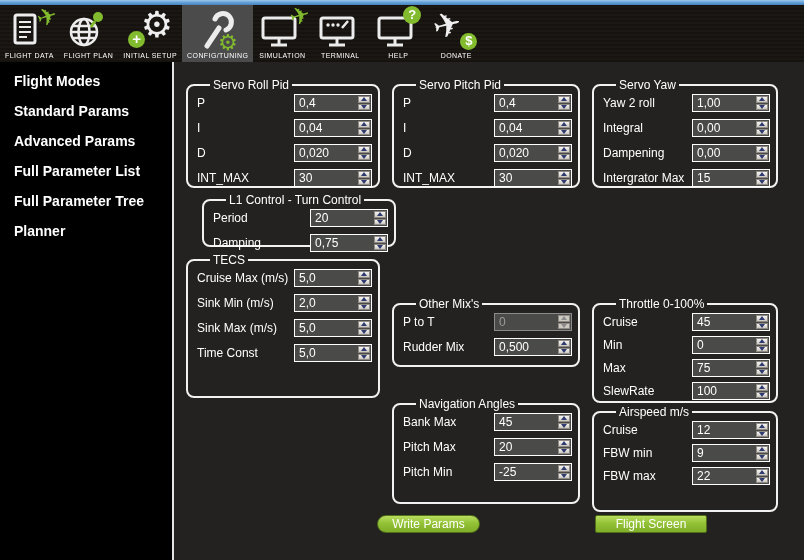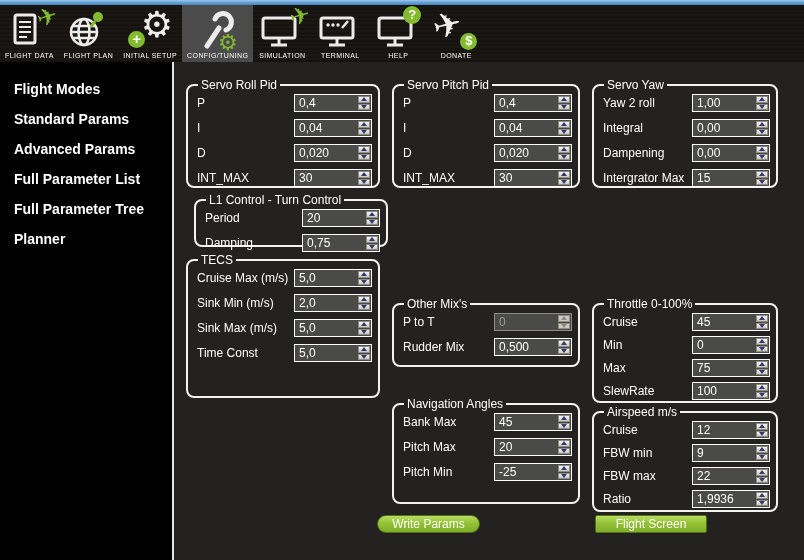--- a/index.html
+++ b/index.html
@@ -22,36 +22,36 @@
   .tool-label { font-size:7px; color:#ffffff; letter-spacing:.4px; white-space:nowrap; }
   .ticon { position:relative; width:48px; height:42px; margin:0 auto; }
   .ticon svg { position:absolute; left:0; top:0; }
   .glyph { position:absolute; line-height:1; }
   .g-green { color:#82bb2e; }
   .g-white { color:#efefef; }
   .badge { position:absolute; background:#82bb2e; border-radius:50%;
     color:#fff; font-weight:bold; text-align:center; }
   
   .sidebar { position:absolute; top:62px; left:0; width:140px; height:498px;
-    background:#000; padding-top:12px; }
+    background:#000; padding-top:4px; }
   .side-item { height:30px; line-height:30px; padding-left:14px; color:#fff;
     font-size:14px; font-weight:bold; position:relative; cursor:pointer;
     white-space:nowrap; }
   .side-item.active {
     background:linear-gradient(180deg,#7fae24 0%,#6d9a1d 55%,#628c18 100%); }
   .side-item.active::after { content:""; position:absolute; right:0; top:50%;
     margin-top:-10px; width:0; height:0;
     border-top:10px solid transparent; border-bottom:10px solid transparent;
     border-right:9px solid #000; }
   
   .content { position:absolute; top:62px; left:172px; width:632px; height:498px;
     background:#232221; border-left:2px solid #e3e3e3; }
   fieldset.grp { position:absolute; margin:0; padding:2px 6px 0 9px;
     border:2px solid #f2f2f2; border-radius:8px; background:transparent; }
-  fieldset.grp legend { color:#fff; font-size:12px; padding:0 3px; margin-left:1px;
+  fieldset.grp legend { color:#fff; font-size:12px; padding:0 3px; margin-left:13px;
     white-space:nowrap; }
   .row { display:flex; align-items:center; justify-content:space-between;
     height:18px; margin-bottom:7px; }
   .tight .row { margin-bottom:5px; }
   .row .lbl { color:#fff; font-size:12px; white-space:nowrap; }
   .updown { display:flex; width:78px; height:18px; border:1px solid #fff;
     background:#4a4a49; flex:none; }
   .updown input { flex:1; min-width:0; border:none; outline:none;
     background:#4a4a49; color:#fff; font-size:12px; padding:0 1px 0 4px;
     font-family:"Liberation Sans", sans-serif; }
@@ -66,21 +66,21 @@
     border-right:3px solid transparent; border-top:4px solid #2f3a70; }
   .row.disabled .updown { border-color:#8b8b8d; }
   .row.disabled input { color:#9c9c9e; }
   .row.disabled .spin-btn { background:#ccc9c2; }
   .row.disabled .tri-up { border-bottom-color:#8b8b8b; }
   .row.disabled .tri-down { border-top-color:#8b8b8b; }
   
   .pos-servo-roll  { left:12px;  top:16px;  width:194px; height:110px; }
   .pos-servo-pitch { left:218px; top:16px;  width:188px; height:110px; }
   .pos-servo-yaw   { left:418px; top:16px;  width:186px; height:110px; }
-  .pos-l1          { left:20px;  top:131px; width:194px; height:54px;  }
+  .pos-l1          { left:28px;  top:131px; width:194px; height:54px;  }
   .pos-tecs        { left:12px;  top:191px; width:194px; height:145px; }
   .pos-other       { left:218px; top:235px; width:188px; height:70px;  }
   .pos-throttle    { left:418px; top:235px; width:186px; height:106px; }
   .pos-nav         { left:218px; top:335px; width:188px; height:107px; }
   .pos-air         { left:418px; top:343px; width:186px; height:107px; }
   
   .btn { position:absolute; height:18px; border:1px solid #50701a;
     border-radius:2px; color:#fff; font-size:12px; text-align:center;
     line-height:16px; cursor:pointer;
     background:linear-gradient(180deg,#b9dd60 0%,#93c236 45%,#7fae28 100%);
@@ -718,33 +718,19 @@
         <span class="spin-btn">
                 <i class="tri-up"></i>
               </span>
         <span class="spin-btn">
                 <i class="tri-down"></i>
               </span>
       </span>
     </span>
   </div>
 
-  <div class="row">
-    <span class="lbl">Ratio</span>
-    <span class="updown">
-      <input value="1,9936" style="">
-      <span class="spin">
-        <span class="spin-btn">
-                <i class="tri-up"></i>
-              </span>
-        <span class="spin-btn">
-                <i class="tri-down"></i>
-              </span>
-      </span>
-    </span>
-  </div>
 </div>
   </fieldset>
 
   <button class="btn btn-write">Write Params</button>
   <button class="btn btn-refresh">Flight Screen</button>
 
 </div>
 
 </body></html>

